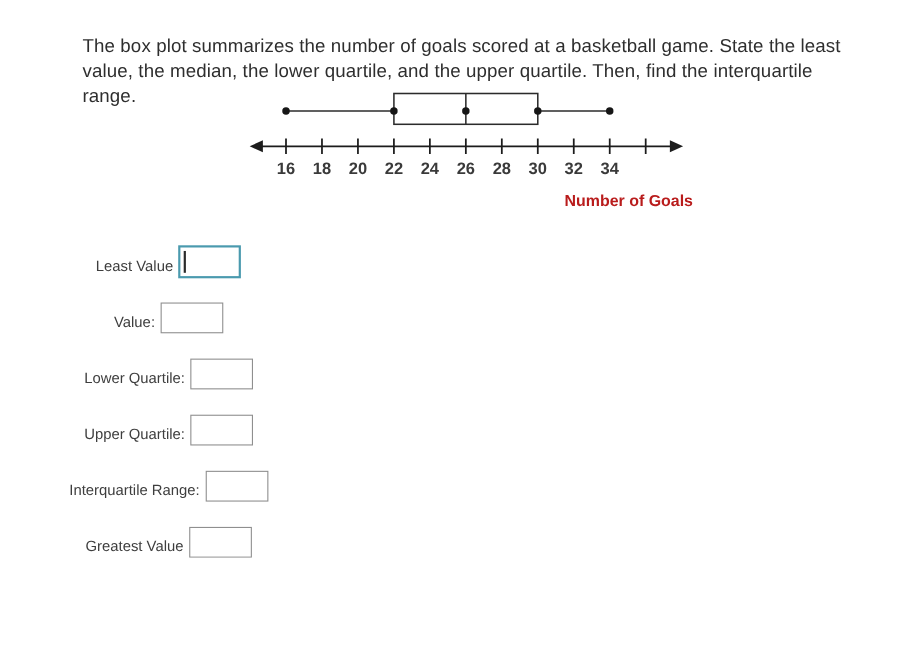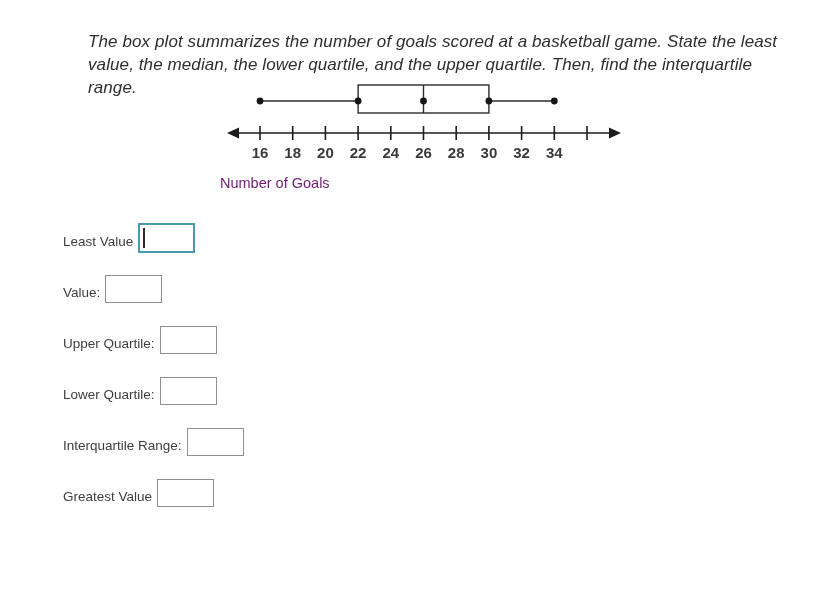--- a/index.html
+++ b/index.html
@@ -5,55 +5,55 @@
   * { margin: 0; padding: 0; box-sizing: border-box; }
   html, body { background: #ffffff; }
   body {
     width: 824px; height: 600px;
     position: relative;
     font-family: "Liberation Sans", sans-serif;
     overflow: hidden;
   }
   .question {
     position: absolute;
-    left: 88px; top: 30px; width: 712px;
+    left: 75px; top: 30px; width: 712px;
     font-size: 17px; line-height: 23px;
     font-weight: 500;
     color: #2e2e2e;
     letter-spacing: 0.1px;
-    font-style: italic;
   }
   .plot-area {
     position: absolute;
     left: 220px; top: 78px;
     width: 410px; height: 120px;
   }
   .plot-area svg { display: block; }
   .ticklabel {
     font-family: "Liberation Sans", sans-serif;
     font-size: 15px; font-weight: 600;
     fill: #3a3a3a;
     text-anchor: middle;
   }
   .axis-title {
     position: absolute;
     left: 0; top: 97px; width: 410px;
-    text-align: left;
-    font-size: 14.5px; font-weight: 400;
-    color: #701a75;
+    text-align: right;
+    font-size: 14.5px; font-weight: 700;
+    color: #b91c1c;
   }
   .answer-form {
     position: absolute;
     left: 63px; top: 223px;
   }
   .field-row {
     display: flex;
     align-items: center;
     height: 30px;
     margin-bottom: 21px;
+    justify-content: center;
   }
   .field-row label {
     font-size: 13.5px;
     color: #3e3e3e;
     position: relative;
     top: 3px;
     cursor: default;
   }
   .input-wrap { position: relative; display: inline-block; margin-left: 5px; }
   .answer-input {
@@ -132,28 +132,28 @@
     </span>
   </div>
   <div class="field-row">
     <label>Value:</label>
     <span class="input-wrap">
       <input class="answer-input" type="text" value="" style="">
 
     </span>
   </div>
   <div class="field-row">
-    <label>Upper Quartile:</label>
+    <label>Lower Quartile:</label>
     <span class="input-wrap">
       <input class="answer-input" type="text" value="" style="">
 
     </span>
   </div>
   <div class="field-row">
-    <label>Lower Quartile:</label>
+    <label>Upper Quartile:</label>
     <span class="input-wrap">
       <input class="answer-input" type="text" value="" style="">
 
     </span>
   </div>
   <div class="field-row">
     <label>Interquartile Range:</label>
     <span class="input-wrap">
       <input class="answer-input" type="text" value="" style="">
 

